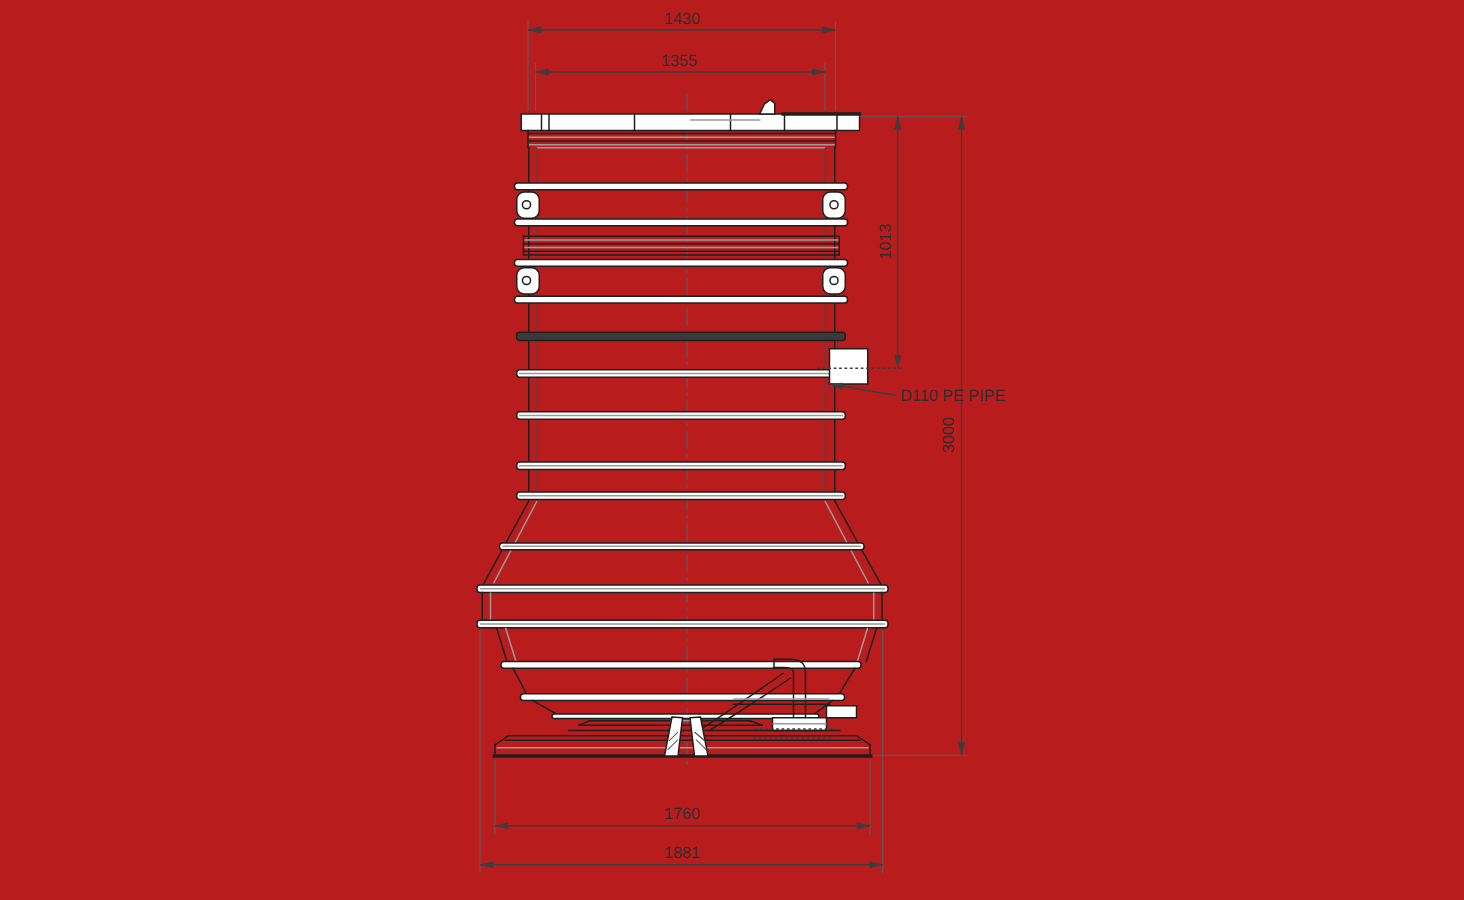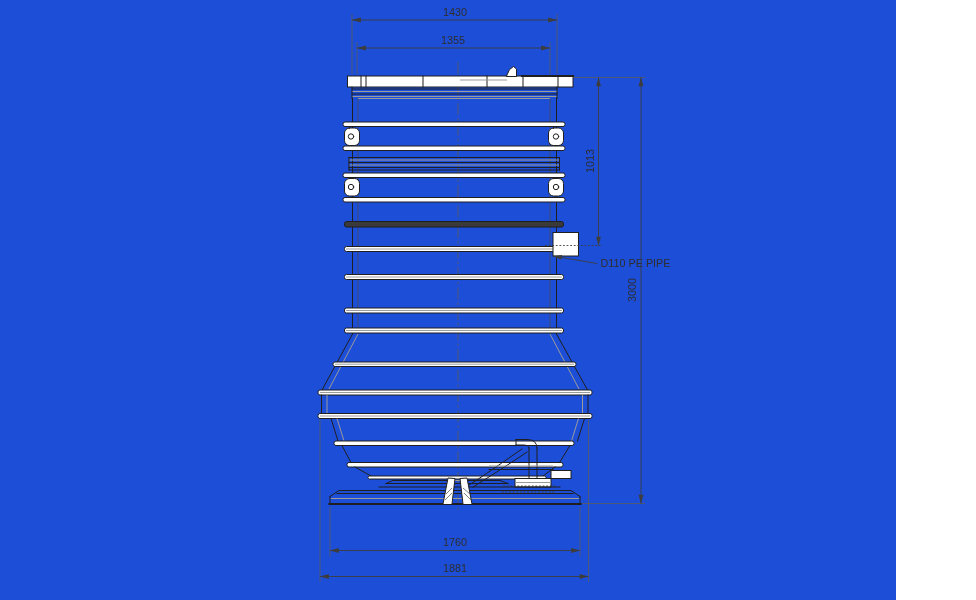--- a/index.html
+++ b/index.html
@@ -1,16 +1,16 @@
 <!DOCTYPE html>
 <html><head>
 <meta charset="utf-8">
 <style>
   html,body{margin:0;padding:0;background:#ffffff;}
-  .stage{position:relative;width:896px;height:600px;background:#1d4ed8;overflow:hidden;
+  .stage{position:relative;width:976px;height:600px;background:#b91c1c;overflow:hidden;
          font-family:"Liberation Sans",sans-serif;}
   svg{display:block;}
   
   .s1 {stroke:#1f1f1f;stroke-width:1;fill:none;stroke-linecap:square;}
   .s2 {stroke:#1f1f1f;stroke-width:2.2;fill:none;stroke-linecap:square;}
   .st {stroke:#4a4a4a;stroke-width:.7;fill:none;}
   .sg {stroke:#9b9b9b;stroke-width:1;fill:none;}
   .dim{stroke:#3d3d3d;stroke-width:.9;fill:none;}
   .ext{stroke:#5c5c5c;stroke-width:.8;fill:none;}
   .cl {stroke:#5a5a5a;stroke-width:.8;fill:none;stroke-dasharray:12 3 2.5 3;}

